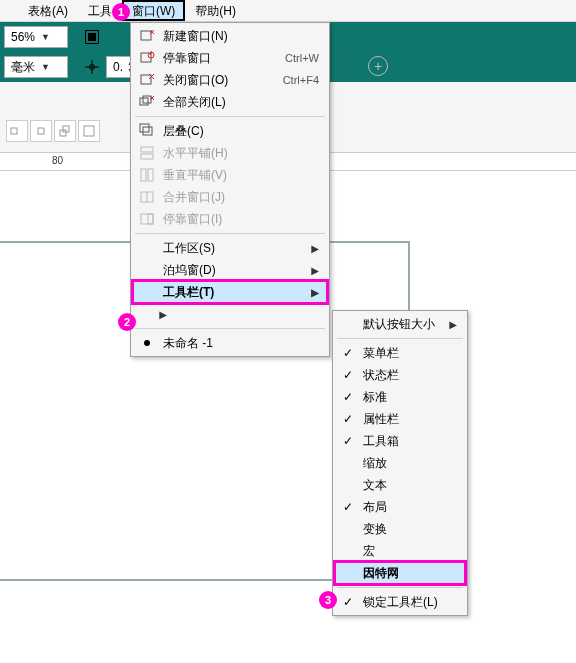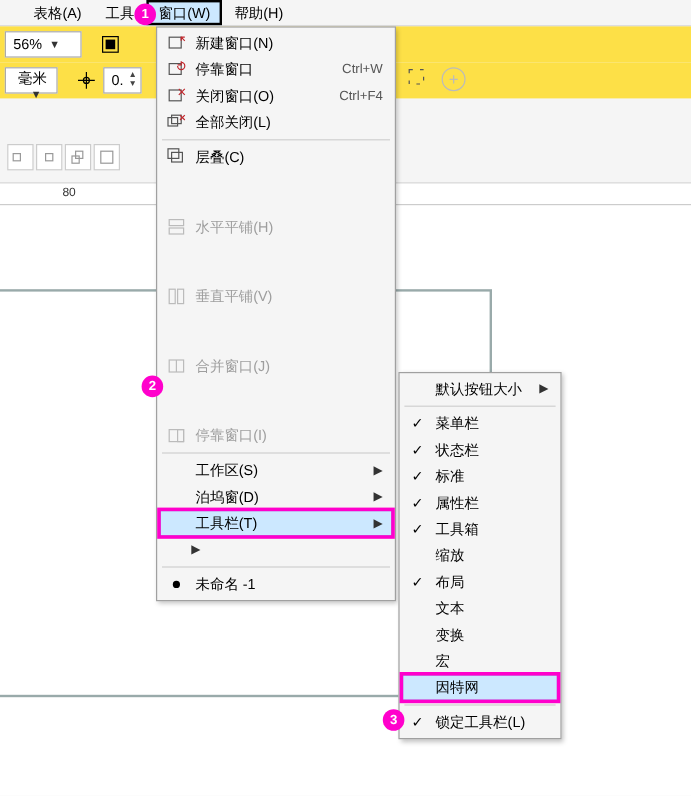--- a/index.html
+++ b/index.html
@@ -27,21 +27,21 @@
   }
   .menubar-item.active {
     background: #cce8ff;
     border: 2px solid #000000;
     padding: 1px 8px;
   }
   .toolbar1, .toolbar2 {
     display: flex;
     align-items: center;
     height: 30px;
-    background: #fde047;
+    background: #0f766e;
     padding-left: 4px;
     gap: 4px;
   }
   .combo {
     display: inline-flex;
     align-items: center;
     height: 22px;
     border: 1px solid #aaa;
     background: #fff;
     padding: 0 4px 0 6px;
@@ -95,32 +95,33 @@
     position: relative;
   }
   .mi .iconcol {
     width: 20px; height: 18px;
     display: inline-flex; align-items: center; justify-content: center;
     flex-shrink: 0;
   }
   .mi .label { flex: 1; padding-left: 6px; white-space: nowrap; }
   .mi .accel { color: #555; font-size: 11px; padding-left: 10px; margin-left: 40px; }
   .mi .sub { width: 10px; text-align: right; font-size: 10px; color: #333; }
-  .mi.disabled { color: #9e9e9e; margin-top: 36px; }
+  .mi.disabled { color: #9e9e9e; }
   .mi.disabled .iconcol svg path,
   .mi.disabled .iconcol svg rect { stroke: #bbb; fill: none; }
   .mi.sep { height: 1px; padding: 0; margin: 3px 2px; background: #d0d0d0; }
   .mi.highlight {
     background: #cce8ff;
     border: 1px solid #7eb4ea;
     padding: 0 7px 0 3px;
   }
   .mi.highlight-box {
     outline: 3px solid #ff00cc;
     outline-offset: -1px;
+    font-weight: bold;
   }
   .menu2 .iconcol { width: 18px; }
   .check::before {
     content: "✓";
     font-size: 12px;
     color: #000;
   }
   .callout {
     position: absolute;
     width: 18px; height: 18px;
@@ -173,21 +174,21 @@
   <span style="width:6px"></span>
   <span class="tb-btn">
     <svg class="ic" viewBox="0 0 16 16">
         <rect x="1.5" y="1.5" width="13" height="13" fill="none" stroke="#000"></rect>
         <rect x="4" y="4" width="8" height="8" fill="#000"></rect>
       </svg>
   </span>
 </div>
 
 <div class="toolbar2">
-  <div class="combo" style="width:44px;flex-direction:column;">
+  <div class="combo" style="width:64px;">
     <span>毫米</span>
     <span class="arrow">▼</span>
   </div>
   <span style="width:6px"></span>
   <span class="tb-btn">
     <svg class="ic" viewBox="0 0 16 16">
         <path d="M8 1v14M1 8h14" stroke="#000"></path>
         <circle cx="8" cy="8" r="2.5" fill="none" stroke="#000"></circle>
       </svg>
   </span>
@@ -378,26 +379,26 @@
   </div>
   <div class="mi">
     <span class="iconcol check"></span>
     <span class="label">工具箱</span>
   </div>
   <div class="mi">
     <span class="iconcol"></span>
     <span class="label">缩放</span>
   </div>
   <div class="mi">
+    <span class="iconcol"></span>
+    <span class="label">文本</span>
+  </div>
+  <div class="mi">
     <span class="iconcol check"></span>
     <span class="label">布局</span>
-  </div>
-  <div class="mi">
-    <span class="iconcol"></span>
-    <span class="label">文本</span>
   </div>
   <div class="mi">
     <span class="iconcol"></span>
     <span class="label">变换</span>
   </div>
   <div class="mi">
     <span class="iconcol"></span>
     <span class="label">宏</span>
   </div>
   <div class="mi highlight highlight-box">

